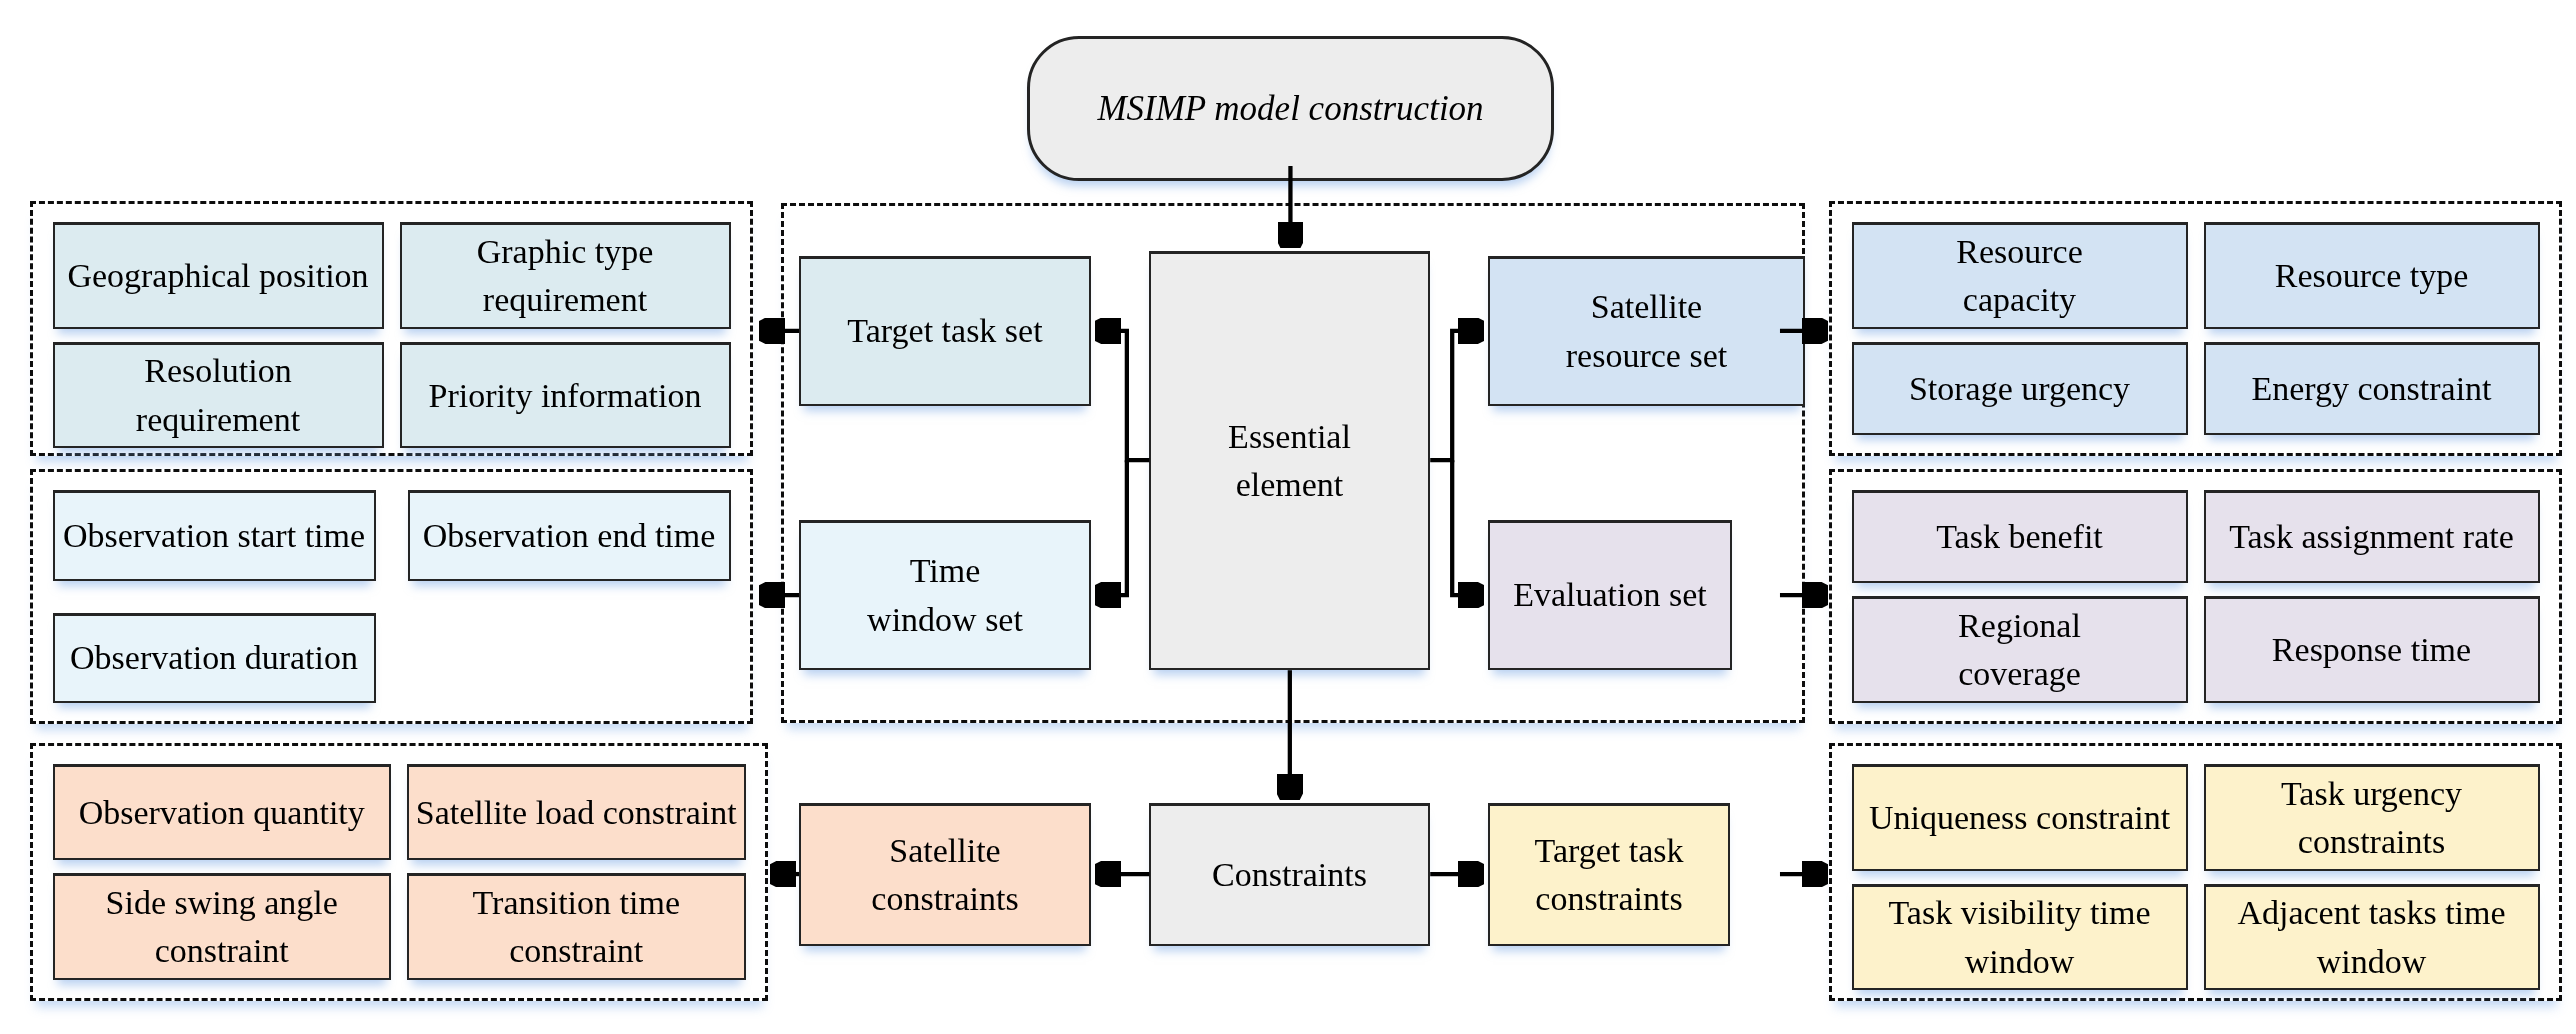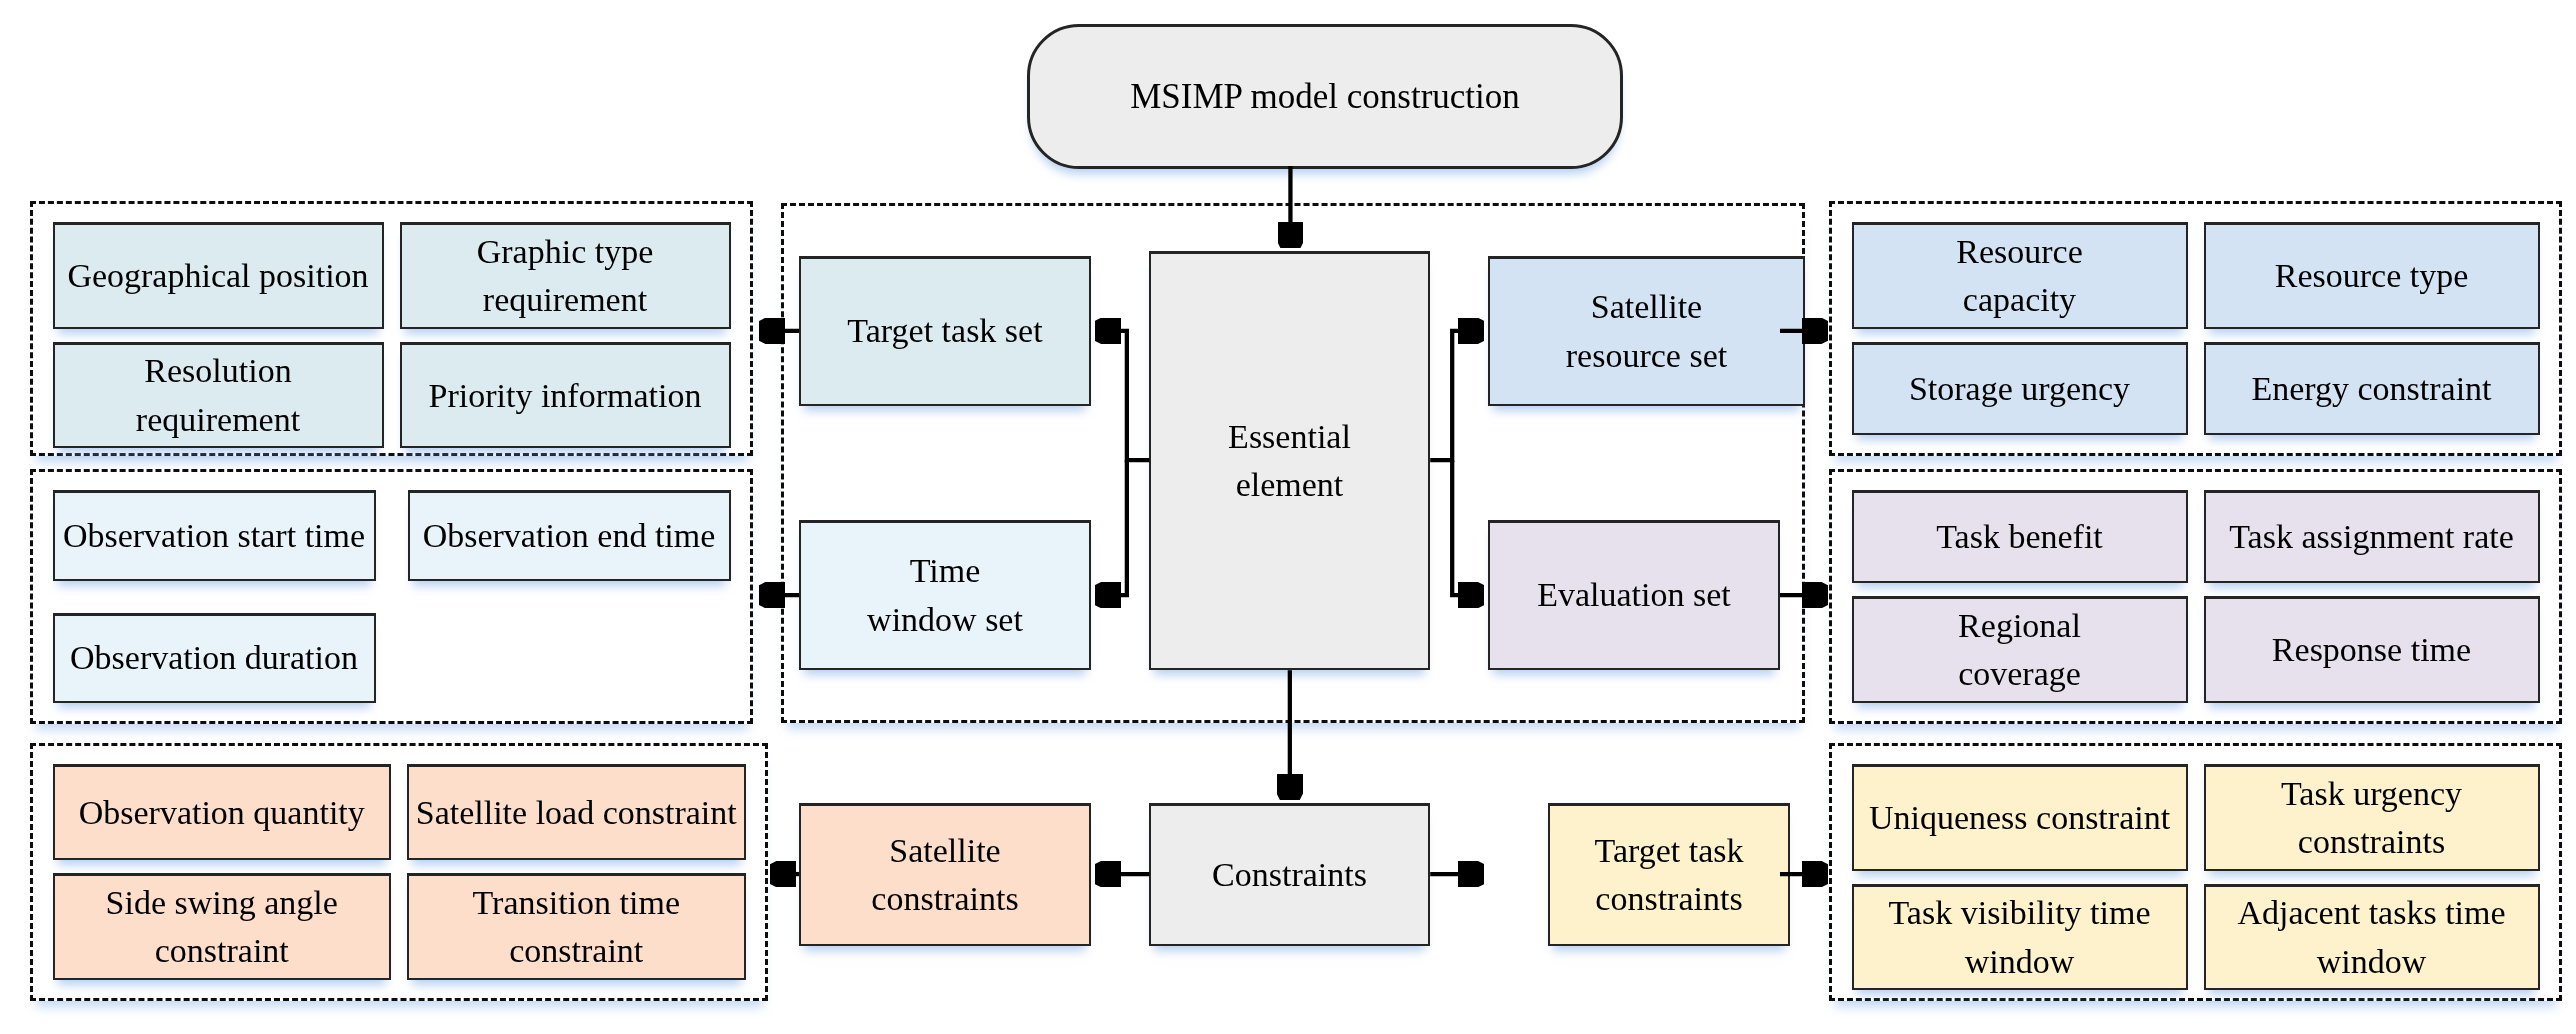--- a/index.html
+++ b/index.html
@@ -62,21 +62,21 @@
     width: 2576px; height: 1034px;
     pointer-events: none;
   }
   #connectors path { stroke: #000; stroke-width: 7; fill: none; }
 </style>
 </head>
 <body>
 
 <div id="canvas">
 
-  <div class="node rounded f-gray" style="left:1027px; top:24px; width:596px; height:145px;">
+  <div class="node rounded f-gray" style="left:1027px; top:36px; width:527px; height:145px;font-style:italic;">
     <span>MSIMP model construction</span>
   </div>
 
   <div class="group" style="left:781px; top:203px; width:1024px; height:520px; display:block; padding:0;"></div>
 
   <div class="node f-teal" style="left:799px; top:256px; width:292px; height:150px;">
     <span>Target task set</span>
   </div>
 
   <div class="node f-cyan" style="left:799px; top:520px; width:292px; height:150px;">
@@ -84,33 +84,33 @@
   </div>
 
   <div class="node f-gray" style="left:1149px; top:251px; width:281px; height:419px;">
     <span class="mw260">Essential element</span>
   </div>
 
   <div class="node f-blue" style="left:1488px; top:256px; width:317px; height:150px;">
     <span class="mw340">Satellite resource set</span>
   </div>
 
-  <div class="node f-lav" style="left:1488px; top:520px; width:292px; height:150px;">
+  <div class="node f-lav" style="left:1488px; top:520px; width:244px; height:150px;">
     <span>Evaluation set</span>
   </div>
 
   <div class="node f-peach" style="left:799px; top:803px; width:292px; height:143px;">
     <span class="mw300">Satellite constraints</span>
   </div>
 
   <div class="node f-gray" style="left:1149px; top:803px; width:281px; height:143px;">
     <span>Constraints</span>
   </div>
 
-  <div class="node f-yellow" style="left:1548px; top:803px; width:242px; height:143px;justify-content:center;">
+  <div class="node f-yellow" style="left:1488px; top:803px; width:242px; height:143px;justify-content:center;">
     <span class="mw320">Target task constraints</span>
   </div>
 
   <div class="group" style="left:30px; top:201px; width:723px; height:255px;">
     <div class="cell f-teal">
       <span>Geographical position</span>
       </div>
     <div class="cell f-teal">
       <span>Graphic type requirement</span>
       </div>

